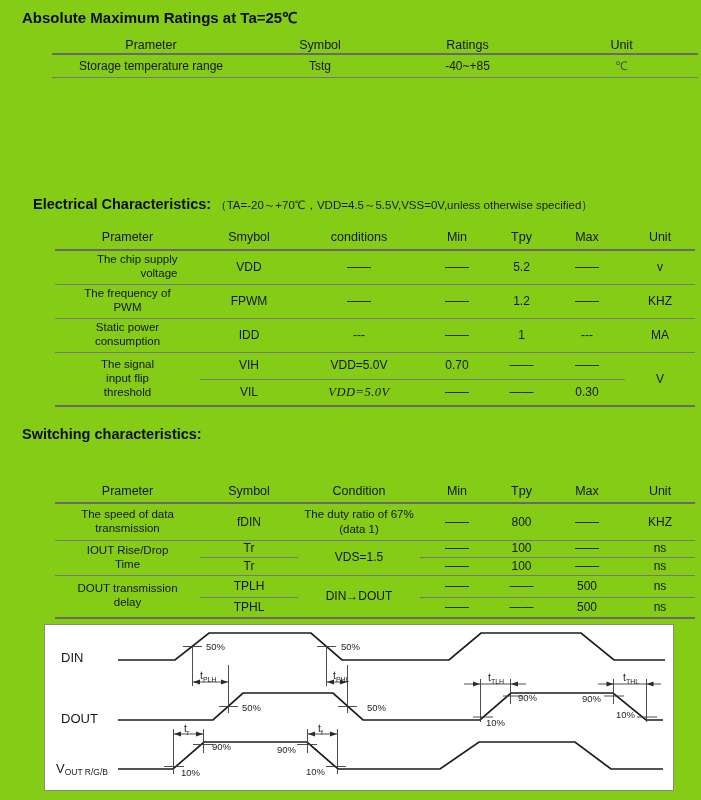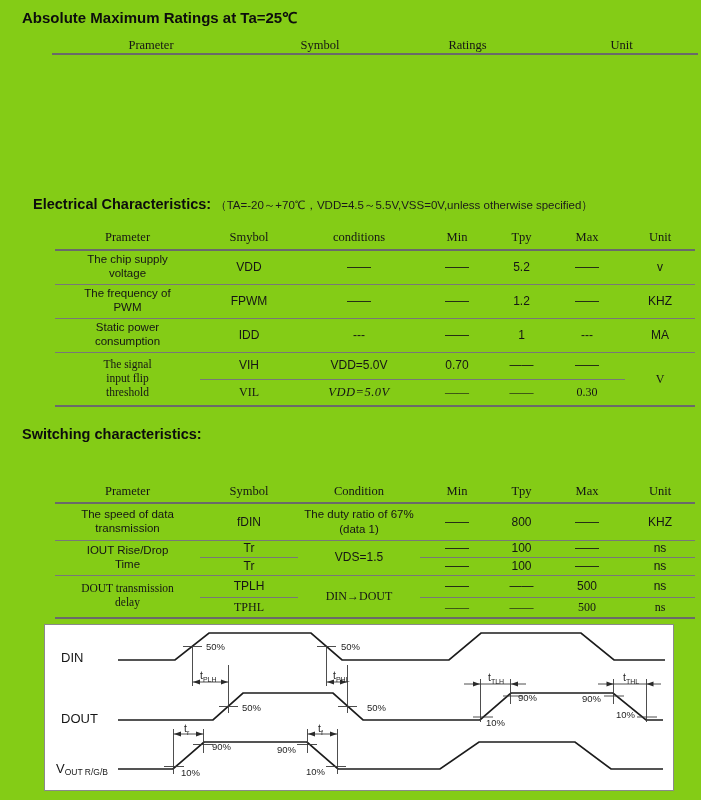--- a/index.html
+++ b/index.html
@@ -7,21 +7,21 @@
         font-family:"Liberation Sans",sans-serif;color:#111;overflow:hidden;}
   .abs{position:absolute;}
   .title{font-weight:bold;font-size:15px;color:#0d0d0d;}
   .title2{font-weight:bold;font-size:14.5px;color:#0d0d0d;}
   .subtitle{font-weight:normal;font-size:11.5px;color:#1a1a1a;margin-left:4px;}
   table{border-collapse:collapse;table-layout:fixed;}
   th,td{font-weight:normal;text-align:center;vertical-align:middle;
         font-size:12px;padding:0;line-height:1.2;color:#151515;}
   th{font-size:12.5px;}
   .b1{border-bottom:1px solid #787878;}
-  .b2{border-bottom:2px solid #6a6a6a;font-family:Liberation Serif, serif;}
+  .b2{border-bottom:2px solid #6a6a6a;}
   .param{font-size:11.5px;}
   .cond2line{font-size:11.5px;line-height:1.25;}
   .ital{font-style:italic;font-family:"Liberation Serif",serif;font-size:12.5px;letter-spacing:0.5px;}
   .deg{font-family:"Liberation Serif",serif;color:#4a4a4a;}
   .diagram{border:1px solid #8a8a8a;background:#fff;}
   .wave{fill:none;stroke:#1c1c1c;stroke-width:1.7;stroke-linejoin:miter;stroke-linecap:butt;}
   .thin{stroke:#3a3a3a;stroke-width:0.9;}
   .pct{font-size:9.5px;fill:#1f1f1f;}
   .dimt{font-size:10.5px;fill:#1f1f1f;}
   .dimsub{font-size:7px;}
@@ -42,20 +42,26 @@
         <col style="width:140px">
         <col style="width:155px">
         <col style="width:153px">
       </colgroup>
     <tbody>
         <tr style="height:15px">
       <th class="b2">Prameter</th>
       <th class="b2">Symbol</th>
       <th class="b2">Ratings</th>
       <th class="b2">Unit</th>
+    </tr>
+    <tr style="height:23px">
+      <td class="b1">Storage temperature range</td>
+      <td class="b1">Tstg</td>
+      <td class="b1">-40~+85</td>
+      <td class="b1 deg">℃</td>
     </tr>
   </tbody>
     </table>
 
   <div class="abs" style="left:33px;top:195px;white-space:nowrap;">
     <span class="title2">Electrical Characteristics:</span><span class="subtitle">（TA=-20～+70℃，VDD=4.5～5.5V,VSS=0V,unless otherwise specified）</span>
   </div>
 
   <table class="abs" style="left:55px;top:226px;width:640px;">
     <colgroup>
@@ -72,21 +78,21 @@
       <th class="b2">Prameter</th>
       <th class="b2">Smybol</th>
       <th class="b2">conditions</th>
       <th class="b2">Min</th>
       <th class="b2">Tpy</th>
       <th class="b2">Max</th>
       <th class="b2">Unit</th>
     </tr>
     <tr style="height:34px">
       <td class="b1">
-            <div class="param" style="max-width:100px;margin:0 auto;">The chip supply voltage</div>
+            <div class="param" style="max-width:100px;margin:0 auto;text-align:right;">The chip supply voltage</div>
           </td>
       <td class="b1">VDD</td>
       <td class="b1">——</td>
       <td class="b1">——</td>
       <td class="b1">5.2</td>
       <td class="b1">——</td>
       <td class="b1">v</td>
     </tr>
     <tr style="height:34px">
       <td class="b1">

